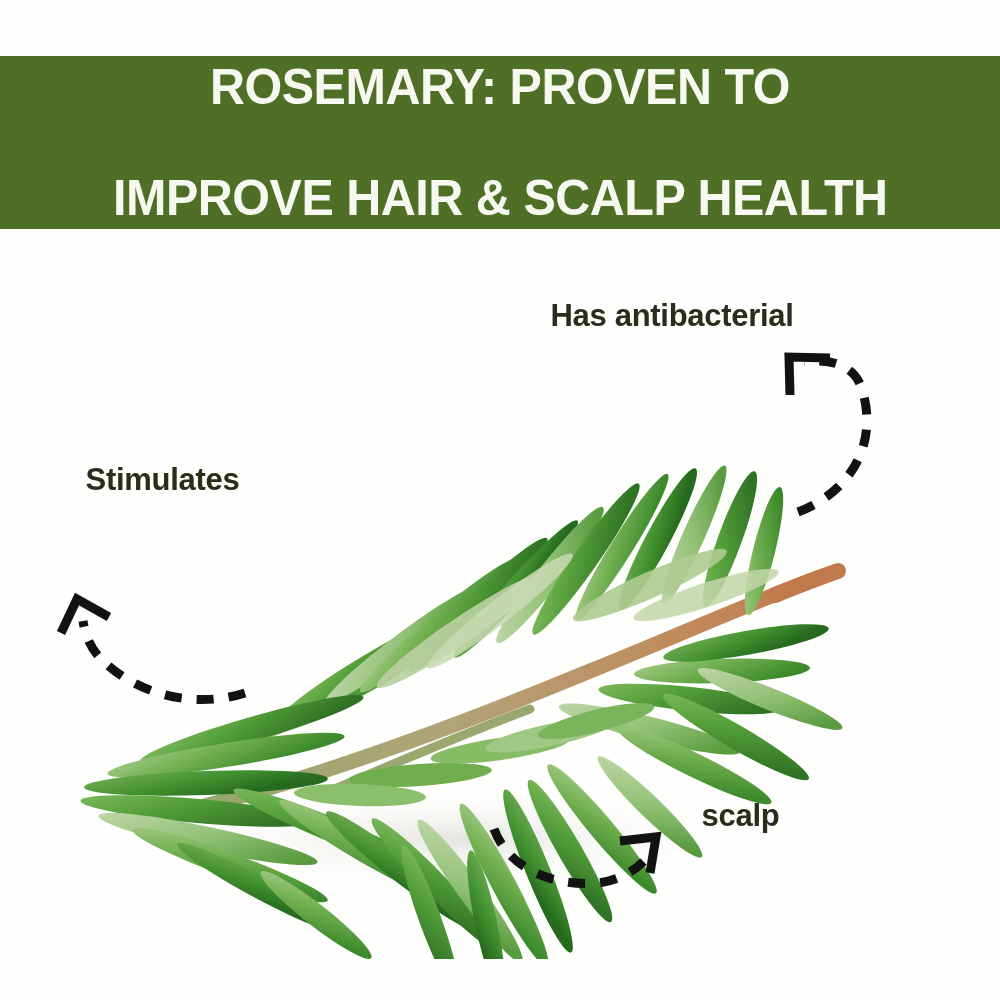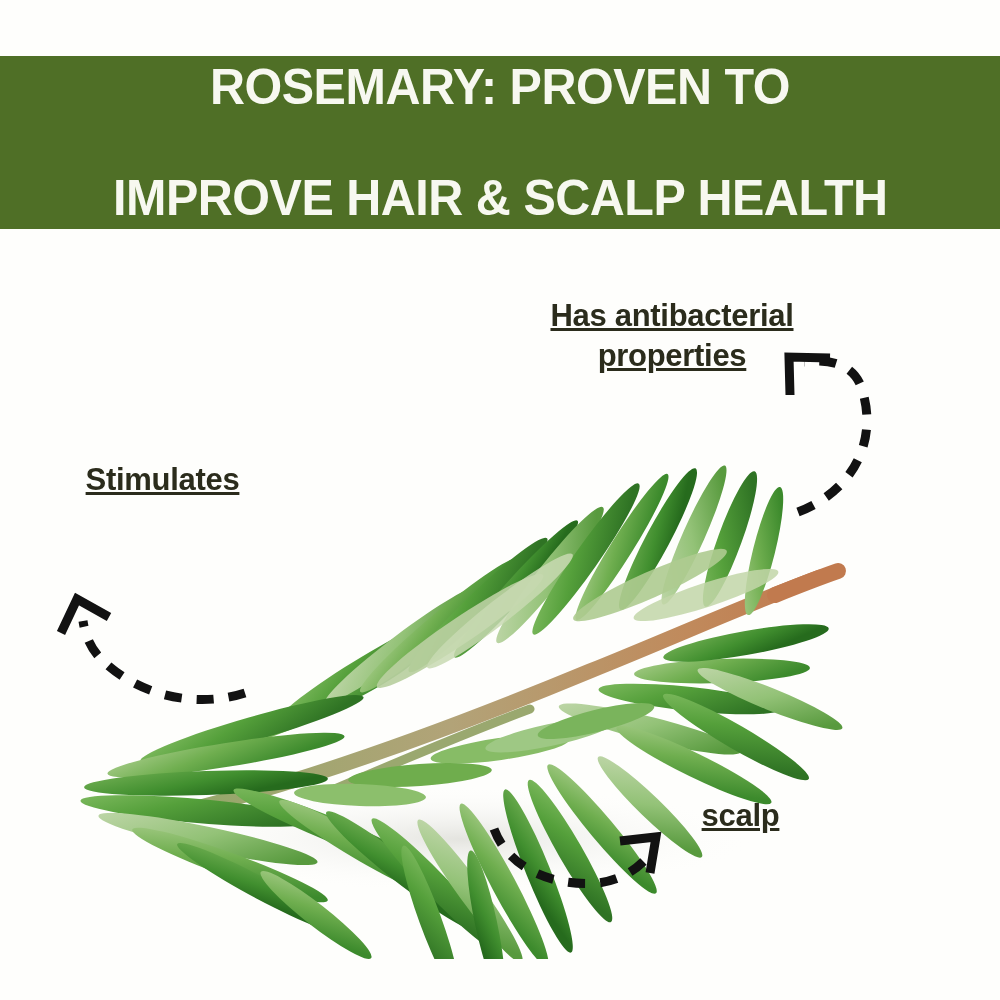--- a/index.html
+++ b/index.html
@@ -69,21 +69,20 @@
   .callout {
     position: absolute;
     color: #2b2c1c;
     font-family: "Liberation Sans", sans-serif;
     font-weight: bold;
     font-size: 31px;
     line-height: 40px;
     text-align: center;
     letter-spacing: -0.3px;
     white-space: nowrap;
-    text-decoration: underline;
   }
   #callout-antibacterial {
     left: 487px;
     top: 296px;
     width: 370px;
   }
   #callout-circulation {
     left: 50px;
     top: 460px;
     width: 225px;
@@ -229,21 +228,20 @@
         <ellipse cx="456" cy="524" rx="74" ry="11" fill="url(#lfD)" transform="rotate(78 456 524)"></ellipse>
         <ellipse cx="286" cy="516" rx="70" ry="11" fill="url(#lfB)" transform="rotate(38 286 516)"></ellipse>
         <ellipse cx="620" cy="408" rx="72" ry="11" fill="url(#lfC)" transform="rotate(44 620 408)"></ellipse>
       </g>
     </svg>
 
   </div>
 
   <div class="callout" id="callout-antibacterial">
     <div>Has antibacterial</div>
-    <div>properties</div>
   </div>
 
   <svg class="arrow-svg" id="arrow-antibacterial" width="130" height="180" viewBox="0 0 130 180" xmlns="http://www.w3.org/2000/svg">
     <path class="dash-path" d="M38 172 C 96 150, 120 96, 100 44 C 92 26, 72 18, 44 22"></path>
     <path class="arrow-head" d="M30 55 L 29 17 L 70 18"></path>
   </svg>
 
   <div class="callout" id="callout-circulation">
     <div>Stimulates</div>
   </div>

